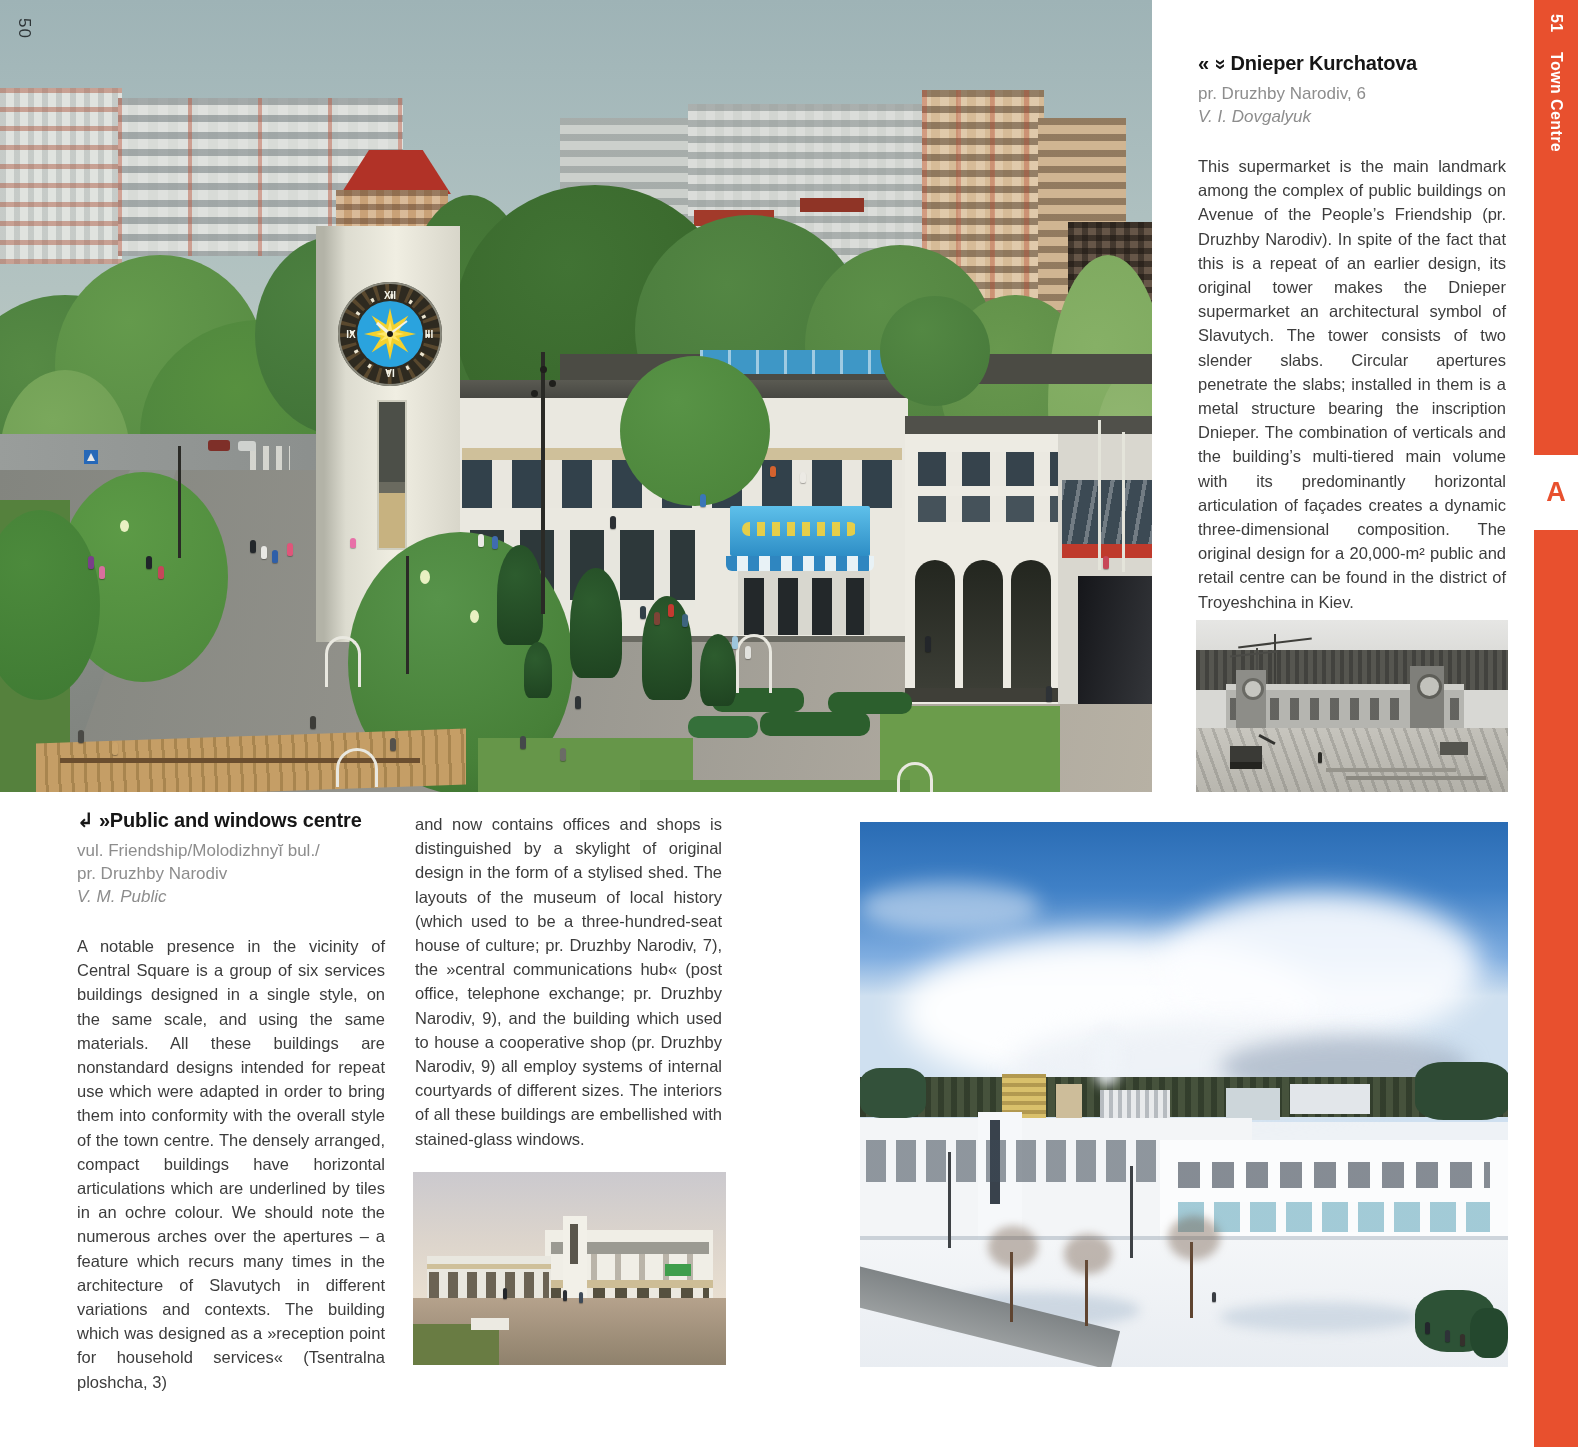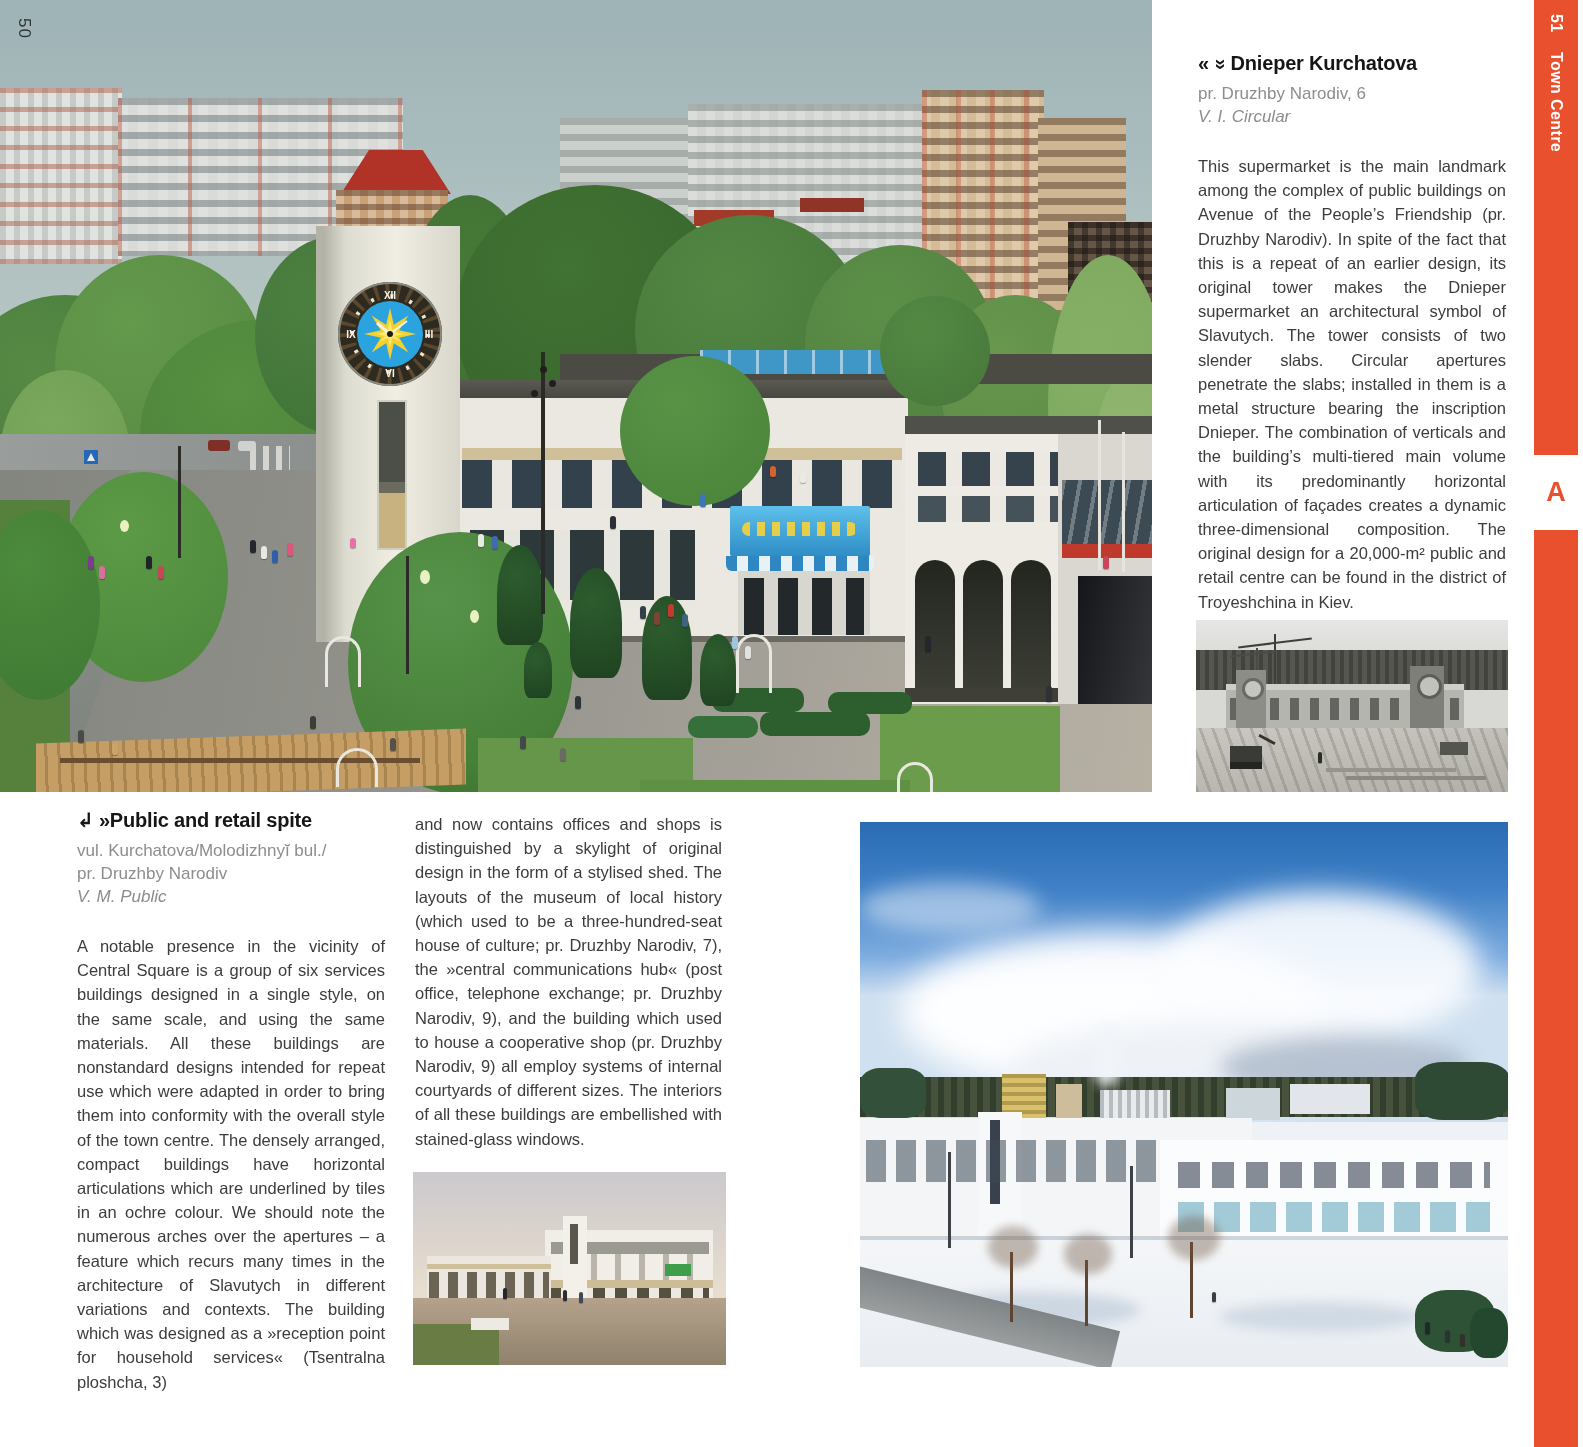--- a/index.html
+++ b/index.html
@@ -189,21 +189,21 @@
     <i class="person" style="left:520px;top:736px;background:#44484a"></i>
     <i class="person" style="left:560px;top:748px;background:#6b6b66"></i>
     <i class="person" style="left:575px;top:696px;background:#2f3336"></i>
 
     <div class="vnum ab" style="left:14px;top:18px">50</div>
   </div>
 
   <section class="ab" style="left:1198px;top:52px;width:308px">
     <h2 class="title"><span class="mk">«</span> <span class="mk mk-down">»</span> <span>Dnieper Kurchatova</span></h2>
     <div class="addr">pr. Druzhby Narodiv, 6</div>
-    <div class="arch">V. I. Circular</div>
+    <div class="arch">V. I. Dovgalyuk</div>
     <p class="body">This supermarket is the main landmark among the complex of public buildings on Avenue of the People’s Friendship (pr. Druzhby Narodiv). In spite of the fact that this is a repeat of an earlier design, its original tower makes the Dnieper supermarket an architectural symbol of Slavutych. The tower consists of two slender slabs. Circular apertures penetrate the slabs; installed in them is a metal structure bearing the inscription Dnieper. The combination of verticals and the building’s multi-tiered main volume with its predominantly horizontal articulation of façades creates a dynamic three-dimensional composition. The original design for a 20,000-m² public and retail centre can be found in the district of Troyeshchina in Kiev.</p>
   </section>
 
   <div class="photo" style="left:1196px;top:620px;width:312px;height:172px;background:#d8d8d4">
     <div class="ab" style="left:0;top:0;width:312px;height:64px;background:linear-gradient(#e6e6e4,#d2d2ce)"></div>
     <div class="ab" style="left:0;top:30px;width:312px;height:40px;background-color:#565650;background-image:repeating-linear-gradient(90deg,rgba(20,20,20,.3) 0 4px,transparent 4px 9px)"></div>
     <i class="pole" style="left:78px;top:14px;width:2px;height:54px;background:#3e3e3a"></i>
     <div class="ab" style="left:42px;top:22px;width:74px;height:2px;background:#3e3e3a;transform:rotate(-7deg)"></div>
     <i class="pole" style="left:60px;top:28px;width:2px;height:40px;background:#4a4a46"></i>
     <div class="ab" style="left:34px;top:33px;width:48px;height:2px;background:#4a4a46;transform:rotate(-6deg)"></div>
@@ -228,22 +228,22 @@
   <div class="ab" style="left:1534px;top:0;width:44px;height:455px;background:#e8502e">
     <span class="vbar" style="top:14px">51</span>
     <span class="vbar" style="top:52px">Town Centre</span>
   </div>
   <div class="ab" style="left:1534px;top:455px;width:44px;height:75px;background:#ffffff">
     <div class="letterA" style="color:#e8502e">A</div>
   </div>
   <div class="ab" style="left:1534px;top:530px;width:44px;height:917px;background:#e8502e"></div>
 
   <section class="ab" style="left:77px;top:808px;width:308px">
-    <h2 class="title"><span class="mk">↲</span> <span class="mk">»</span><span>Public and retail spite</span></h2>
-    <div class="addr">vul. Kurchatova/Molodizhnyĭ bul./</div>
+    <h2 class="title"><span class="mk">↲</span> <span class="mk">»</span><span>Public and windows centre</span></h2>
+    <div class="addr">vul. Friendship/Molodizhnyĭ bul./</div>
     <div class="addr">pr. Druzhby Narodiv</div>
     <div class="arch">V. M. Public</div>
     <p class="body">A notable presence in the vicinity of Central Square is a group of six services buildings designed in a single style, on the same scale, and using the same materials. All these buildings are nonstandard designs intended for repeat use which were adapted in order to bring them into conformity with the overall style of the town centre. The densely arranged, compact buildings have horizontal articulations which are underlined by tiles in an ochre colour. We should note the numerous arches over the apertures – a feature which recurs many times in the architecture of Slavutych in different variations and contexts. The building which was designed as a »reception point for household services« (Tsentralna ploshcha, 3)</p>
   </section>
 
   <section class="ab" style="left:415px;top:812px;width:307px">
     <p class="body" style="margin-top:0">and now contains offices and shops is distinguished by a skylight of original design in the form of a stylised shed. The layouts of the museum of local history (which used to be a three-hundred-seat house of culture; pr. Druzhby Narodiv, 7), the »central communications hub« (post office, telephone exchange; pr. Druzhby Narodiv, 9), and the building which used to house a cooperative shop (pr. Druzhby Narodiv, 9) all employ systems of internal courtyards of different sizes. The interiors of all these buildings are embellished with stained-glass windows.</p>
   </section>
 
   <div class="photo" style="left:413px;top:1172px;width:313px;height:193px;background:#d8d4d0">

